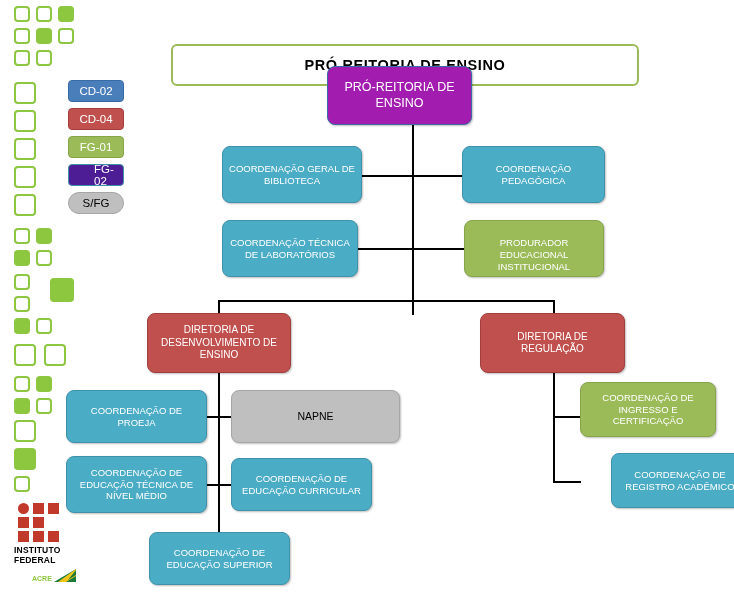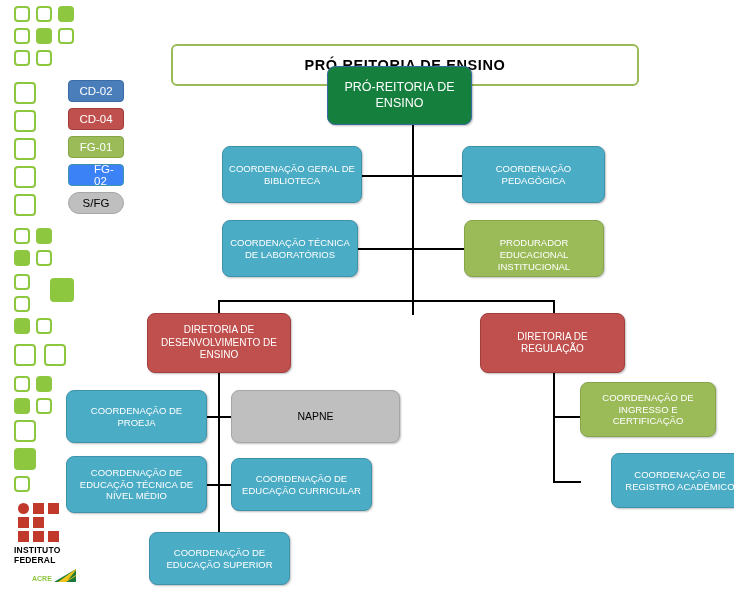--- a/index.html
+++ b/index.html
@@ -24,21 +24,21 @@
     border-radius:4px;
     box-sizing:border-box;
     display:flex;align-items:center;justify-content:center;
     font-size:11.5px;
     color:#ffffff;
     border:1px solid rgba(0,0,0,.25);
   }
   .legend-item.lg-dark-blue{background:#4a7ebb;border-color:#3a6ba5;}
   .legend-item.lg-red{background:#c0504d;border-color:#a23f3c;}
   .legend-item.lg-green{background:#9bbb59;border-color:#86a548;}
-  .legend-item.lg-blue{background:#3b82f6;border-color:#3e93ab;padding-left:25px;}
+  .legend-item.lg-blue{background:#4c1d95;border-color:#3e93ab;padding-left:25px;}
   .legend-item.lg-gray{background:#bfbfbf;border-color:#a6a6a6;color:#000000;}
 
   
   .title-box{
     position:absolute;
     left:171px;top:17px;width:464px;height:38px;
     border:2px solid #9bbb59;
     border-radius:6px;
     background:#ffffff;
     display:flex;align-items:center;justify-content:center;
@@ -53,21 +53,21 @@
     border-radius:8px;
     box-sizing:border-box;
     display:flex;align-items:center;justify-content:center;
     text-align:center;
     color:#ffffff;
     padding:3px 5px;
     line-height:1.25;
     box-shadow:1px 1px 2px rgba(0,0,0,.25);
     z-index:3;
   }
-  .n-dark-blue{background:#15803d;border:1px solid #3a6ba5;}
+  .n-dark-blue{background:#a21caf;border:1px solid #3a6ba5;}
   .n-blue{background:#4bacc6;border:1px solid #3e93ab;}
   .n-green{background:#9bbb59;border:1px solid #86a548;}
   .n-red{background:#c0504d;border:1px solid #a23f3c;}
   .n-gray{background:#bfbfbf;border:1px solid #a6a6a6;color:#000000;}
 
   .line{position:absolute;background:#000000;z-index:1;}
   .vline{width:1.5px;}
   .hline{height:1.5px;}
 
   

